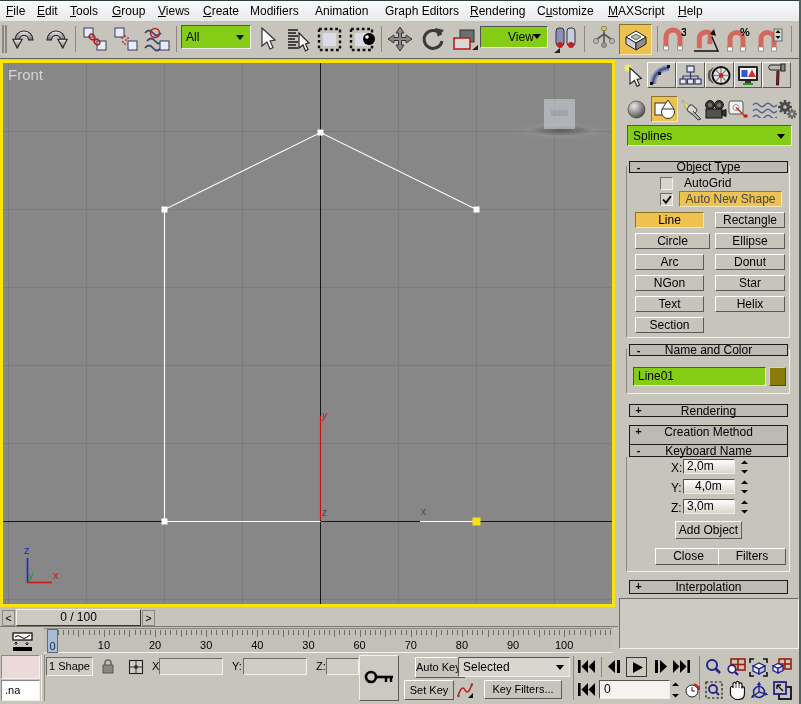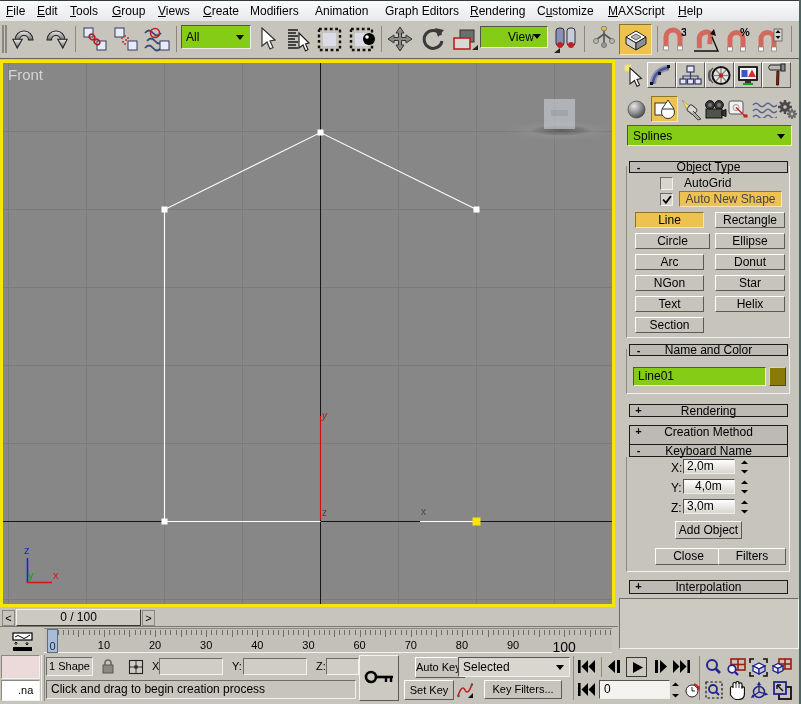--- a/index.html
+++ b/index.html
@@ -613,30 +613,30 @@
       <div class="abs" style="left:-3.3px;top:9px;width:24px;text-align:center;font-size:11px;">0</div>
       <div class="abs" style="left:47.9px;top:9px;width:24px;text-align:center;font-size:11px;">10</div>
       <div class="abs" style="left:99.0px;top:9px;width:24px;text-align:center;font-size:11px;">20</div>
       <div class="abs" style="left:150.2px;top:9px;width:24px;text-align:center;font-size:11px;">30</div>
       <div class="abs" style="left:201.3px;top:9px;width:24px;text-align:center;font-size:11px;">40</div>
       <div class="abs" style="left:252.4px;top:9px;width:24px;text-align:center;font-size:11px;">30</div>
       <div class="abs" style="left:303.6px;top:9px;width:24px;text-align:center;font-size:11px;">60</div>
       <div class="abs" style="left:354.8px;top:9px;width:24px;text-align:center;font-size:11px;">70</div>
       <div class="abs" style="left:405.9px;top:9px;width:24px;text-align:center;font-size:11px;">80</div>
       <div class="abs" style="left:457.1px;top:9px;width:24px;text-align:center;font-size:11px;">90</div>
-      <div class="abs" style="left:508.2px;top:9px;width:24px;text-align:center;font-size:14px;">100</div>
+      <div class="abs" style="left:508.2px;top:9px;width:24px;text-align:center;font-size:11px;">100</div>
     </div>
 <div class="abs" style="left:47px;top:1px;width:11px;height:24px;background:#a8bcd4;border:1px solid #5a6a88;"></div>
 <div class="abs" style="left:47px;top:12px;width:11px;text-align:center;font-size:11px;color:#1a2a4a;">0</div>
 </div>
 
 <div class="abs" style="left:0;top:655px;width:801px;height:49px;background:#c7c4bc;">
 
 <div class="abs" style="left:1px;top:0px;width:39px;height:24px;background:#ecd9d9;border:1px solid;border-color:#8a887f #f2f1ed #f2f1ed #8a887f;"></div>
-<div class="abs" style="left:1px;top:25px;width:39px;height:21px;background:#fff;border:1px solid;border-color:#8a887f #f2f1ed #f2f1ed #8a887f;font-size:11px;line-height:19px;"><span style="padding-left:16px;">.na</span></div>
+<div class="abs" style="left:1px;top:25px;width:39px;height:21px;background:#fff;border:1px solid;border-color:#8a887f #f2f1ed #f2f1ed #8a887f;font-size:11px;line-height:19px;"><span style="padding-left:3px;">.na</span></div>
 <div class="abs" style="left:41px;top:0px;width:4px;height:46px;background:#c7c4bc;border-left:1px solid #f2f1ed;border-right:1px solid #8a887f;"></div>
 
 <div class="abs sunken" style="left:46px;top:2px;width:47px;height:19px;font-size:11px;line-height:17px;text-align:center;">1 Shape</div>
 
 <svg class="abs" style="left:101px;top:4px;" width="14" height="15" viewBox="0 0 14 15">
 <path d="M4 6 L4 4 a3 3 0 0 1 6 0 L10 6" fill="none" stroke="#6a6861" stroke-width="1.6"></path>
 <rect x="2" y="6" width="10" height="8" fill="#8a887f" stroke="#5a5851"></rect>
 </svg>
 
 <svg class="abs" style="left:128px;top:4px;" width="16" height="16" viewBox="0 0 16 16">
@@ -653,21 +653,20 @@
 <div class="abs sunken" style="left:326px;top:3px;width:33px;height:17px;"></div>
 
 <div class="abs" style="left:359px;top:0px;width:40px;height:46px;background:#ccc9c1;border:1px solid;border-color:#f2f1ed #5c5a55 #5c5a55 #f2f1ed;"></div>
 <svg class="abs" style="left:364px;top:12px;" width="31" height="22" viewBox="0 0 31 22">
 <circle cx="7" cy="10" r="5" fill="none" stroke="#000" stroke-width="2.6"></circle>
 <line x1="12" y1="10" x2="29" y2="10" stroke="#000" stroke-width="2.6"></line>
 <line x1="22" y1="10" x2="22" y2="15" stroke="#000" stroke-width="2.4"></line>
 <line x1="27" y1="10" x2="27" y2="15" stroke="#000" stroke-width="2.4"></line>
 </svg>
 
-<div class="abs sunken" style="left:46px;top:25px;width:310px;height:19px;font-size:12px;line-height:17px;background:#c7c4bc;"><span style="padding-left:4px;">Click and drag to begin creation process</span></div>
 
 <div class="abs raised2" style="left:415px;top:2px;width:50px;height:21px;font-size:11px;text-align:left;line-height:19px;">Auto Key</div>
 <div class="abs raised2" style="left:404px;top:25px;width:50px;height:20px;font-size:11px;text-align:center;line-height:18px;">Set Key</div>
 
 <div class="abs" style="left:458px;top:2px;width:112px;height:20px;font-size:12px;line-height:18px;background:#d9d6cf;border:1px solid;border-color:#55534e #eeede9 #eeede9 #55534e;"><span style="padding-left:4px;">Selected</span></div>
 <div class="abs ddbtn" style="left:552px;top:4px;width:16px;height:16px;"></div>
 <svg class="abs" style="left:556px;top:10px;" width="9" height="6" viewBox="0 0 9 6">
       <path d="M0 0 L8 0 L4 5 Z" fill="#000"></path>
     </svg>
 

